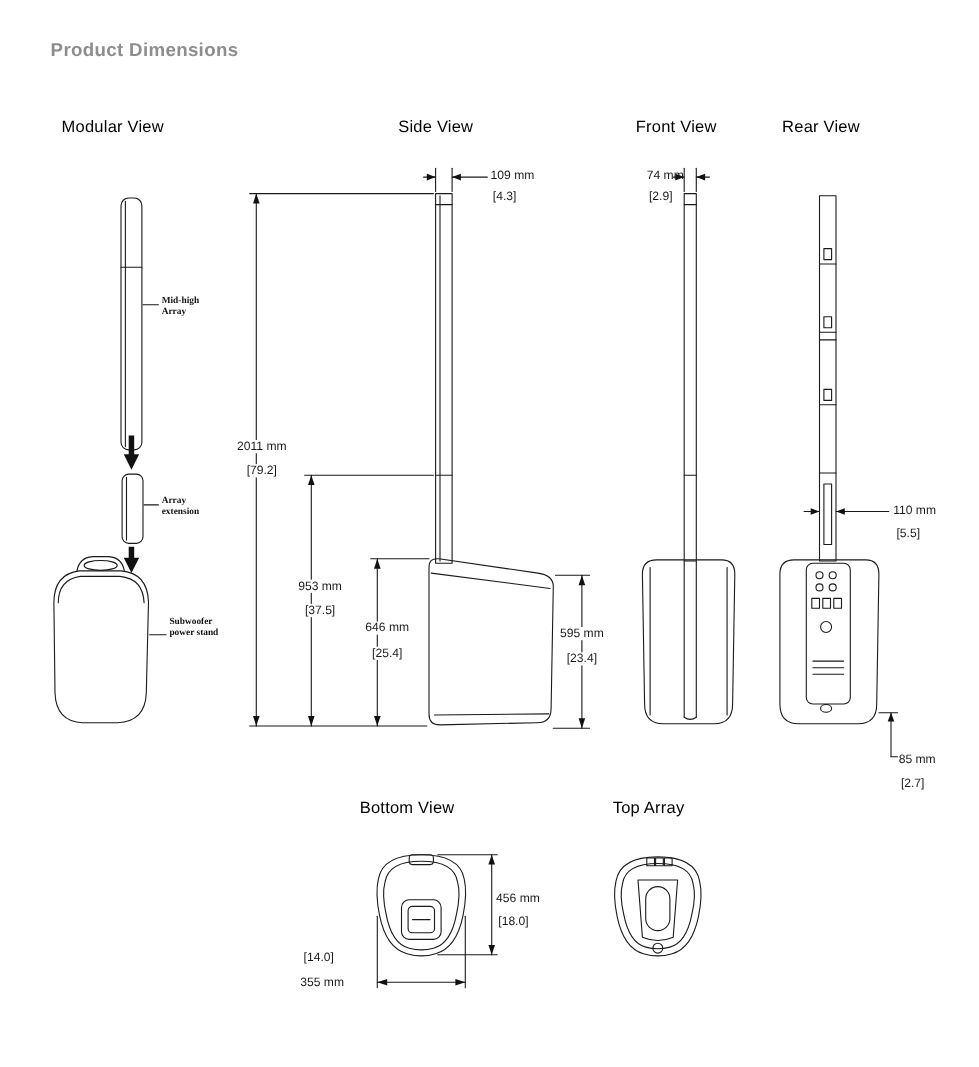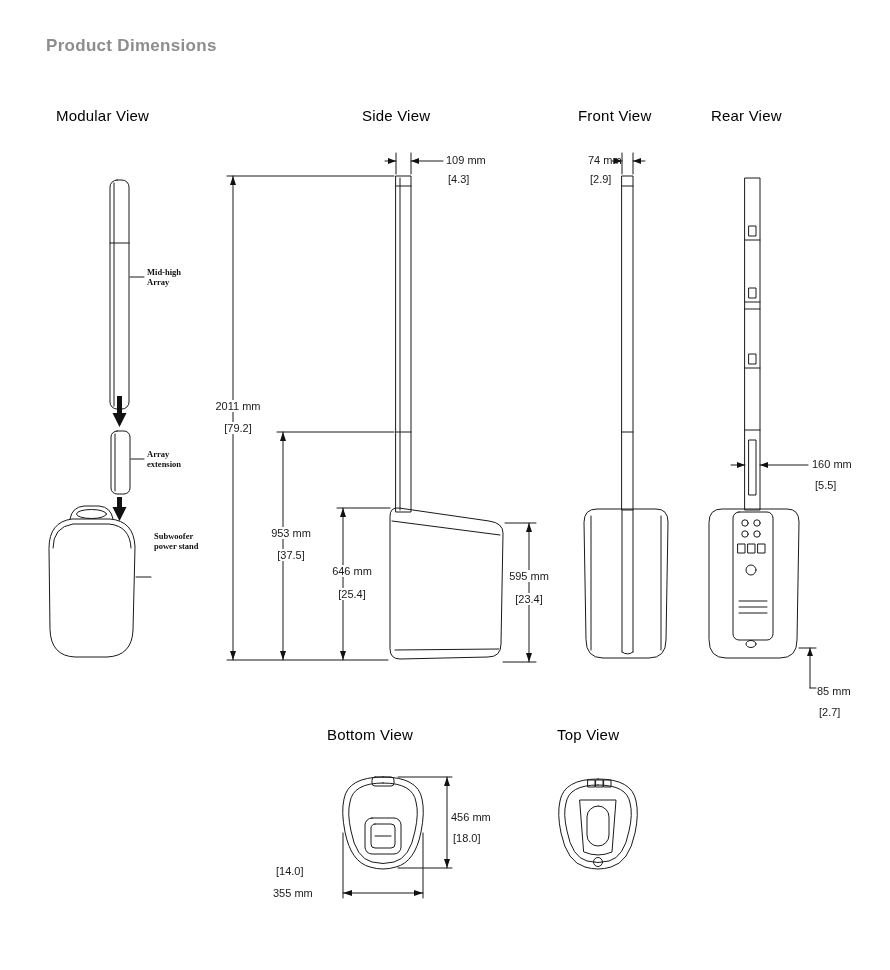--- a/index.html
+++ b/index.html
@@ -198,31 +198,31 @@
     </g>
   </svg>
 
   <div class="t page-title" style="left:46px; top:36px">Product Dimensions</div>
 
   <div class="t view-title" style="left:56px;  top:107px">Modular View</div>
   <div class="t view-title" style="left:362px; top:107px">Side View</div>
   <div class="t view-title" style="left:578px; top:107px">Front View</div>
   <div class="t view-title" style="left:711px; top:107px">Rear View</div>
   <div class="t view-title" style="left:327px; top:726px">Bottom View</div>
-  <div class="t view-title" style="left:557px; top:726px">Top View</div>
+  <div class="t view-title" style="left:557px; top:726px">Top Array</div>
 
   <div class="t part-label" style="left:147px; top:267px">
     <div>Mid-high</div>
     <div>Array</div>
   </div>
   <div class="t part-label" style="left:147px; top:449px">
     <div>Array</div>
     <div>extension</div>
   </div>
-  <div class="t part-label" style="left:154px; top:531px">
+  <div class="t part-label" style="left:154px; top:559px">
     <div>Subwoofer</div>
     <div>power stand</div>
   </div>
 
   <div class="t dim" style="left:446px; top:154px">109 mm</div>
   <div class="t dim" style="left:448px; top:173px">[4.3]</div>
 
   <div class="t dim ctr" style="left:238px; top:400px">2011 mm</div>
   <div class="t dim ctr" style="left:238px; top:422px">[79.2]</div>
 
@@ -231,21 +231,21 @@
 
   <div class="t dim ctr" style="left:352px; top:565px">646 mm</div>
   <div class="t dim ctr" style="left:352px; top:588px">[25.4]</div>
 
   <div class="t dim ctr" style="left:529px; top:570px">595 mm</div>
   <div class="t dim ctr" style="left:529px; top:593px">[23.4]</div>
 
   <div class="t dim" style="left:588px; top:154px">74 mm</div>
   <div class="t dim" style="left:590px; top:173px">[2.9]</div>
 
-  <div class="t dim" style="left:812px; top:458px">160 mm</div>
+  <div class="t dim" style="left:812px; top:458px">110 mm</div>
   <div class="t dim" style="left:815px; top:479px">[5.5]</div>
 
   <div class="t dim" style="left:817px; top:685px">85 mm</div>
   <div class="t dim" style="left:819px; top:706px">[2.7]</div>
 
   <div class="t dim" style="left:451px; top:811px">456 mm</div>
   <div class="t dim" style="left:453px; top:832px">[18.0]</div>
 
   <div class="t dim" style="left:273px; top:887px">355 mm</div>
   <div class="t dim" style="left:276px; top:865px">[14.0]</div>

